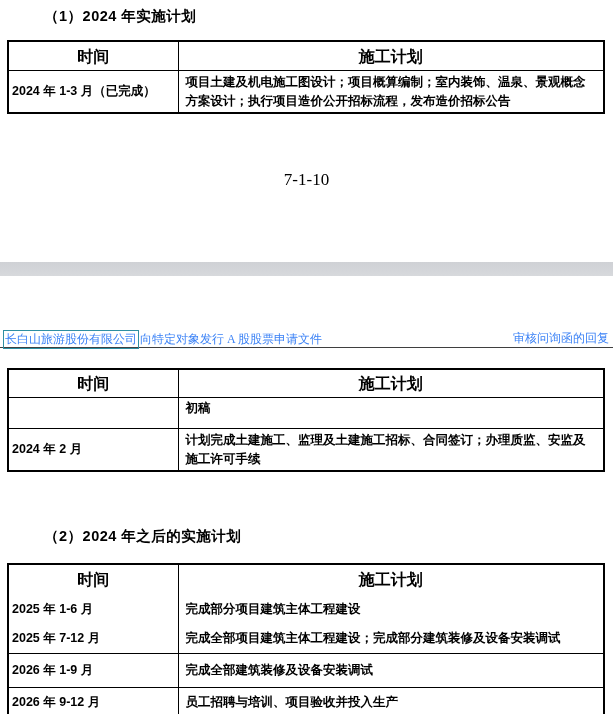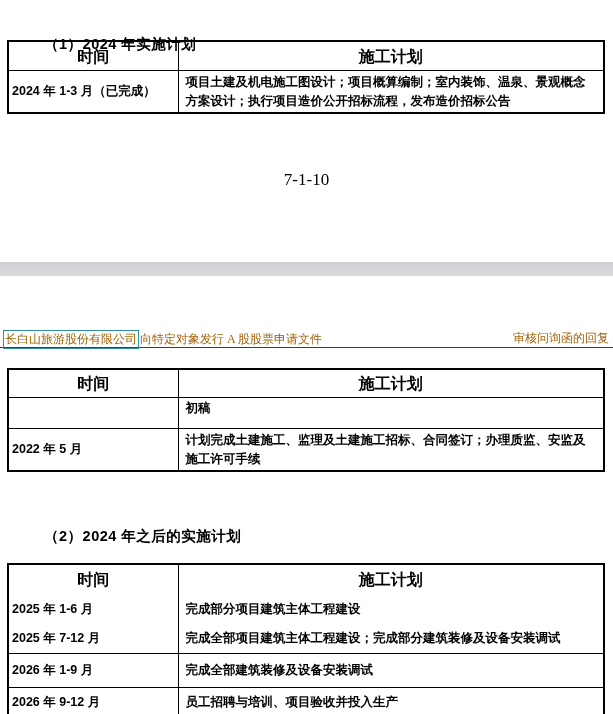--- a/index.html
+++ b/index.html
@@ -10,21 +10,21 @@
     overflow:hidden;
     font-family:"Liberation Sans", sans-serif;
     color:#000;
   }
   .heading{
     position:absolute;left:44px;
     font-size:14.5px;font-weight:bold;
     letter-spacing:0.5px;
     white-space:nowrap;
   }
-  #heading1{top:7px;margin-top:28px;}
+  #heading1{top:7px;}
   #heading2{top:527px;}
 
   table.doc-table{
     position:absolute;left:7px;width:598px;
     border-collapse:collapse;
     table-layout:fixed;
     border:2px solid #000;
   }
   #table1{top:40px;}
   #table2{top:368px;}
@@ -64,21 +64,21 @@
   }
   .page-separator{
     position:absolute;top:262px;left:0;width:613px;height:14px;
     background:linear-gradient(#cfd1d5,#d7d9dc);
   }
   .running-header{
     position:absolute;top:329px;left:0;width:613px;height:18px;
     border-bottom:1px solid #3f3f3f;
     font-family:"Liberation Serif", serif;
     font-size:12px;
-    color:#a16207;
+    color:#3b82f6;
     white-space:nowrap;
   }
   .running-header .left{position:absolute;left:3px;top:1px;}
   .running-header .right{position:absolute;right:4px;top:1px;}
   .company-link{
     display:inline-block;
     border:1px solid #2e8fa3;
     padding:0 1px;
     margin-right:1px;
   }
@@ -130,21 +130,21 @@
         <th style="height:25px">时间</th>
         <th>施工计划</th>
       </tr>
     </thead>
     <tbody>
       <tr>
         <td class="time" style="height:28px"></td>
         <td class="plan" style="vertical-align:top">初稿</td>
       </tr>
       <tr>
-        <td class="time" style="height:39px">2022 年 5 月</td>
+        <td class="time" style="height:39px">2024 年 2 月</td>
         <td class="plan">计划完成土建施工、监理及土建施工招标、合同签订；办理质监、安监及施工许可手续</td>
       </tr>
     </tbody>
   </table>
 
   <div class="heading" id="heading2">（2）2024 年之后的实施计划</div>
 
   <table class="doc-table" id="table3">
     <colgroup>
         <col style="width:170px">

